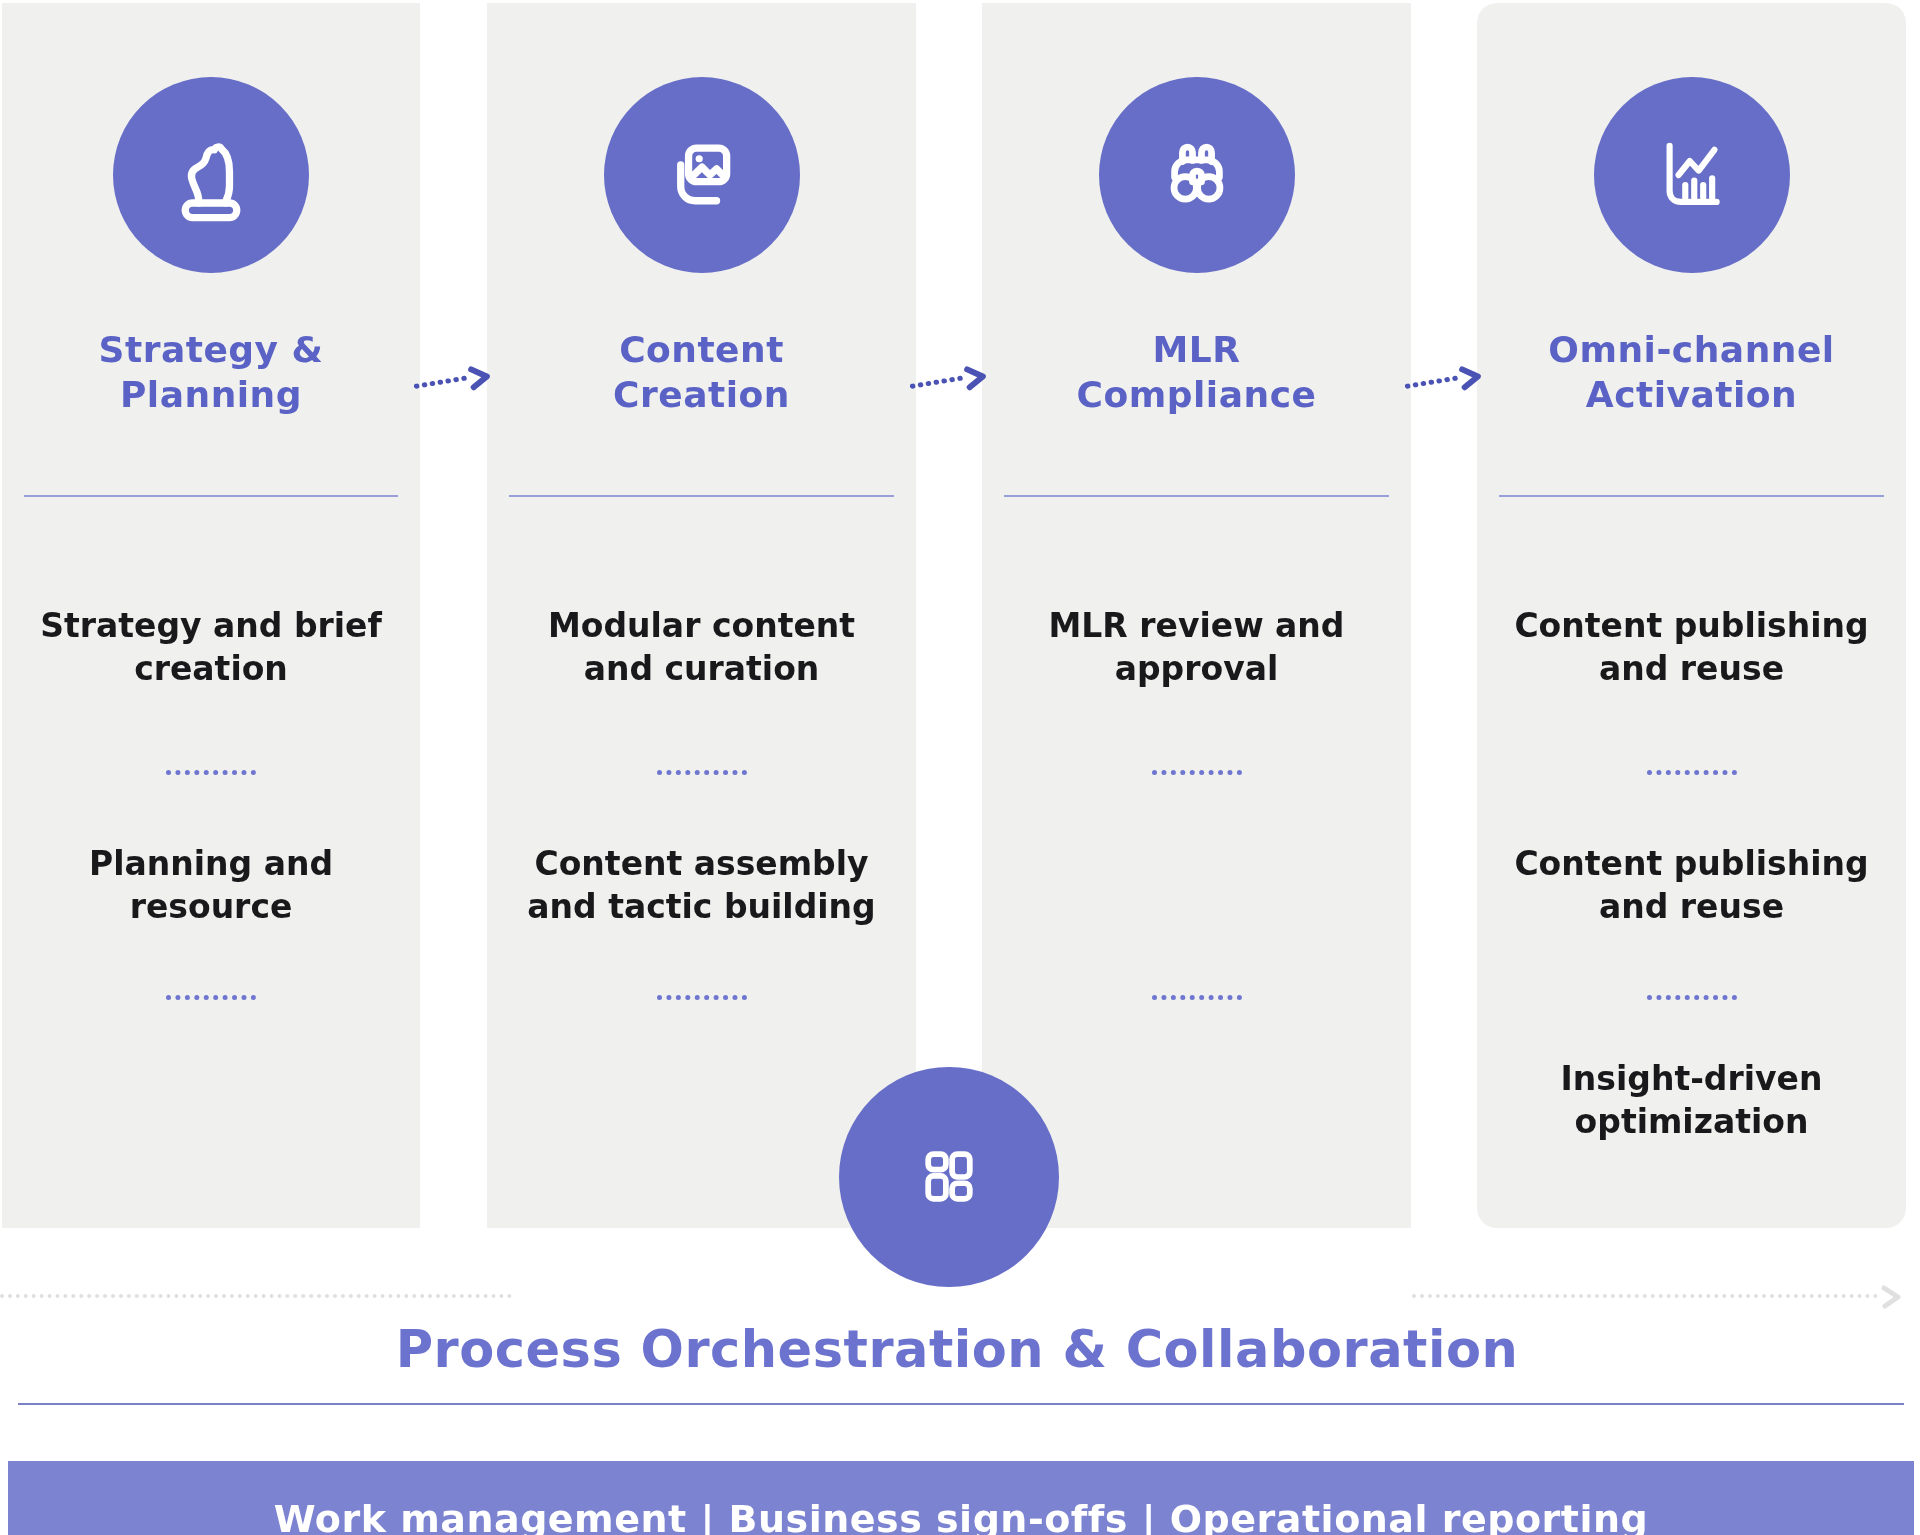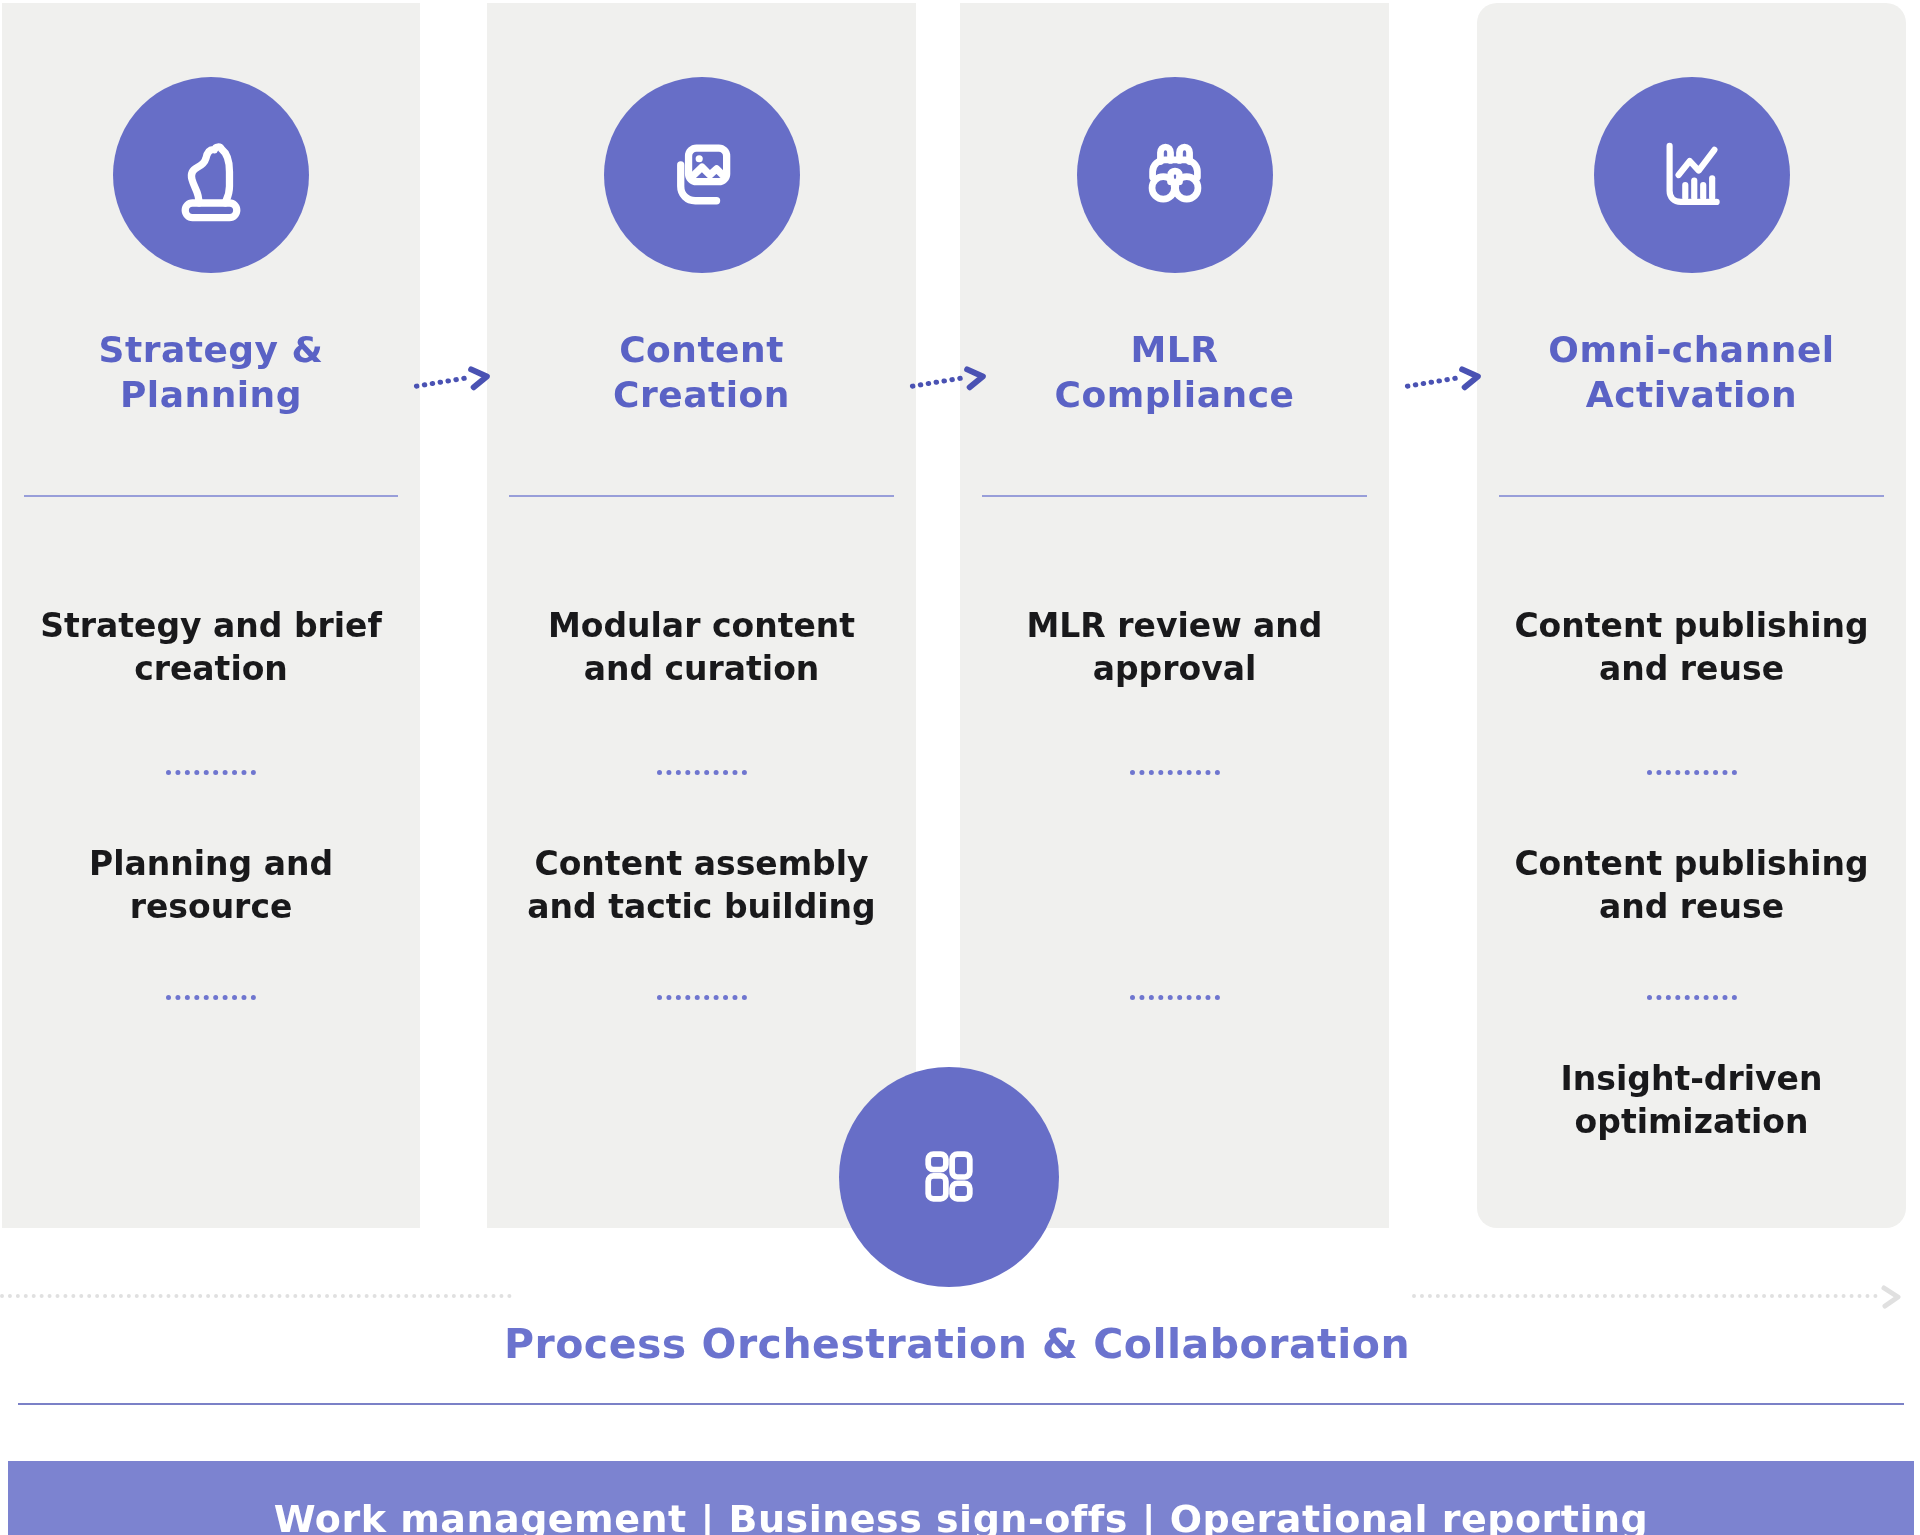--- a/index.html
+++ b/index.html
@@ -48,21 +48,21 @@
     display:flex;align-items:center;justify-content:center;
   }
   .center-circle svg{width:104px;height:104px;}
   .faint-dotted{
     position:absolute;top:1294px;height:0;
     border-top:4px dotted var(--faint-dots);
   }
   .faint-arrowhead{position:absolute;left:1878px;top:1284px;width:26px;height:26px;}
   .orchestration-label{
     position:absolute;top:1320px;left:0;right:6px;text-align:center;
-    font-size:41px;font-weight:bold;color:var(--orch-purple);letter-spacing:.5px;
+    font-size:51px;font-weight:bold;color:var(--orch-purple);letter-spacing:.5px;
   }
   .pre-banner-line{
     position:absolute;top:1403px;left:18px;width:1886px;height:2px;
     background:var(--line-purple);
   }
   .bottom-banner{
     position:absolute;left:8px;top:1419px;width:1906px;height:116px;
     background:var(--banner-purple);
     display:flex;align-items:center;justify-content:center;margin-top:42px;
   }
@@ -106,21 +106,21 @@
 Creation</div>
     <div class="col-divider"></div>
     <div class="col-item item-1">Modular content
 and curation</div>
     <div class="dotted-sep sep-1"></div>
     <div class="col-item item-2">Content assembly
 and tactic building</div>
     <div class="dotted-sep sep-2"></div>
   </div>
 
-  <div class="card" style="left:960px;width:429px;">
+  <div class="card" style="left:982px;width:429px;">
     <div class="icon-circle">
       <svg viewBox="0 0 100 100" fill="none" stroke="#ffffff" stroke-width="6" stroke-linecap="round" stroke-linejoin="round">
         <path d="M37,38 L37,30 C37,27 39,25 41.5,25 C44,25 46,27 46,30 L46,37"></path>
         <path d="M54,37 L54,30 C54,27 56,25 58.5,25 C61,25 63,27 63,30 L63,38"></path>
         <path d="M30,52 L30,47 C30,41 35,36.5 41,36.5 L59,36.5 C65,36.5 70,41 70,47 L70,52"></path>
         <path d="M46,56 L46,50 C46,48 48,46.5 50,46.5 C52,46.5 54,48 54,50 L54,56"></path>
         <circle cx="39.5" cy="61.5" r="10"></circle>
         <circle cx="60.5" cy="61.5" r="10"></circle>
       </svg>
     </div>

